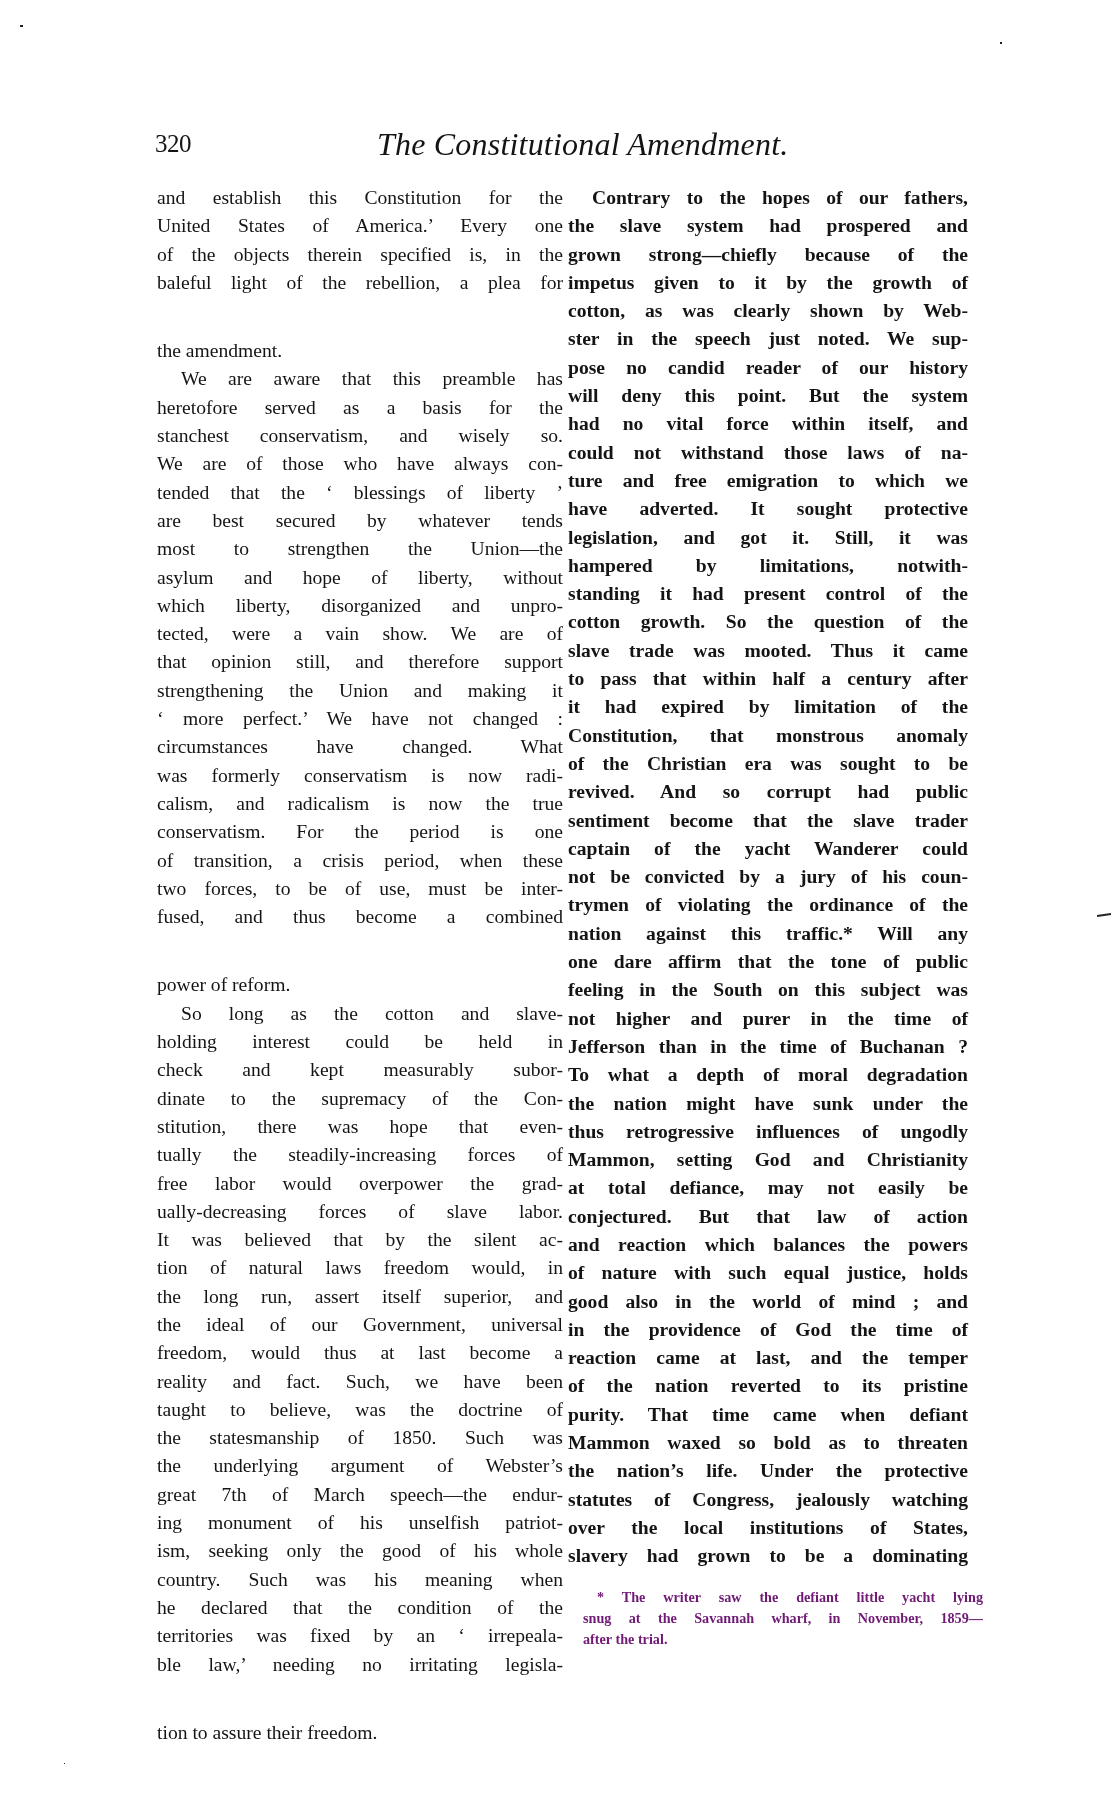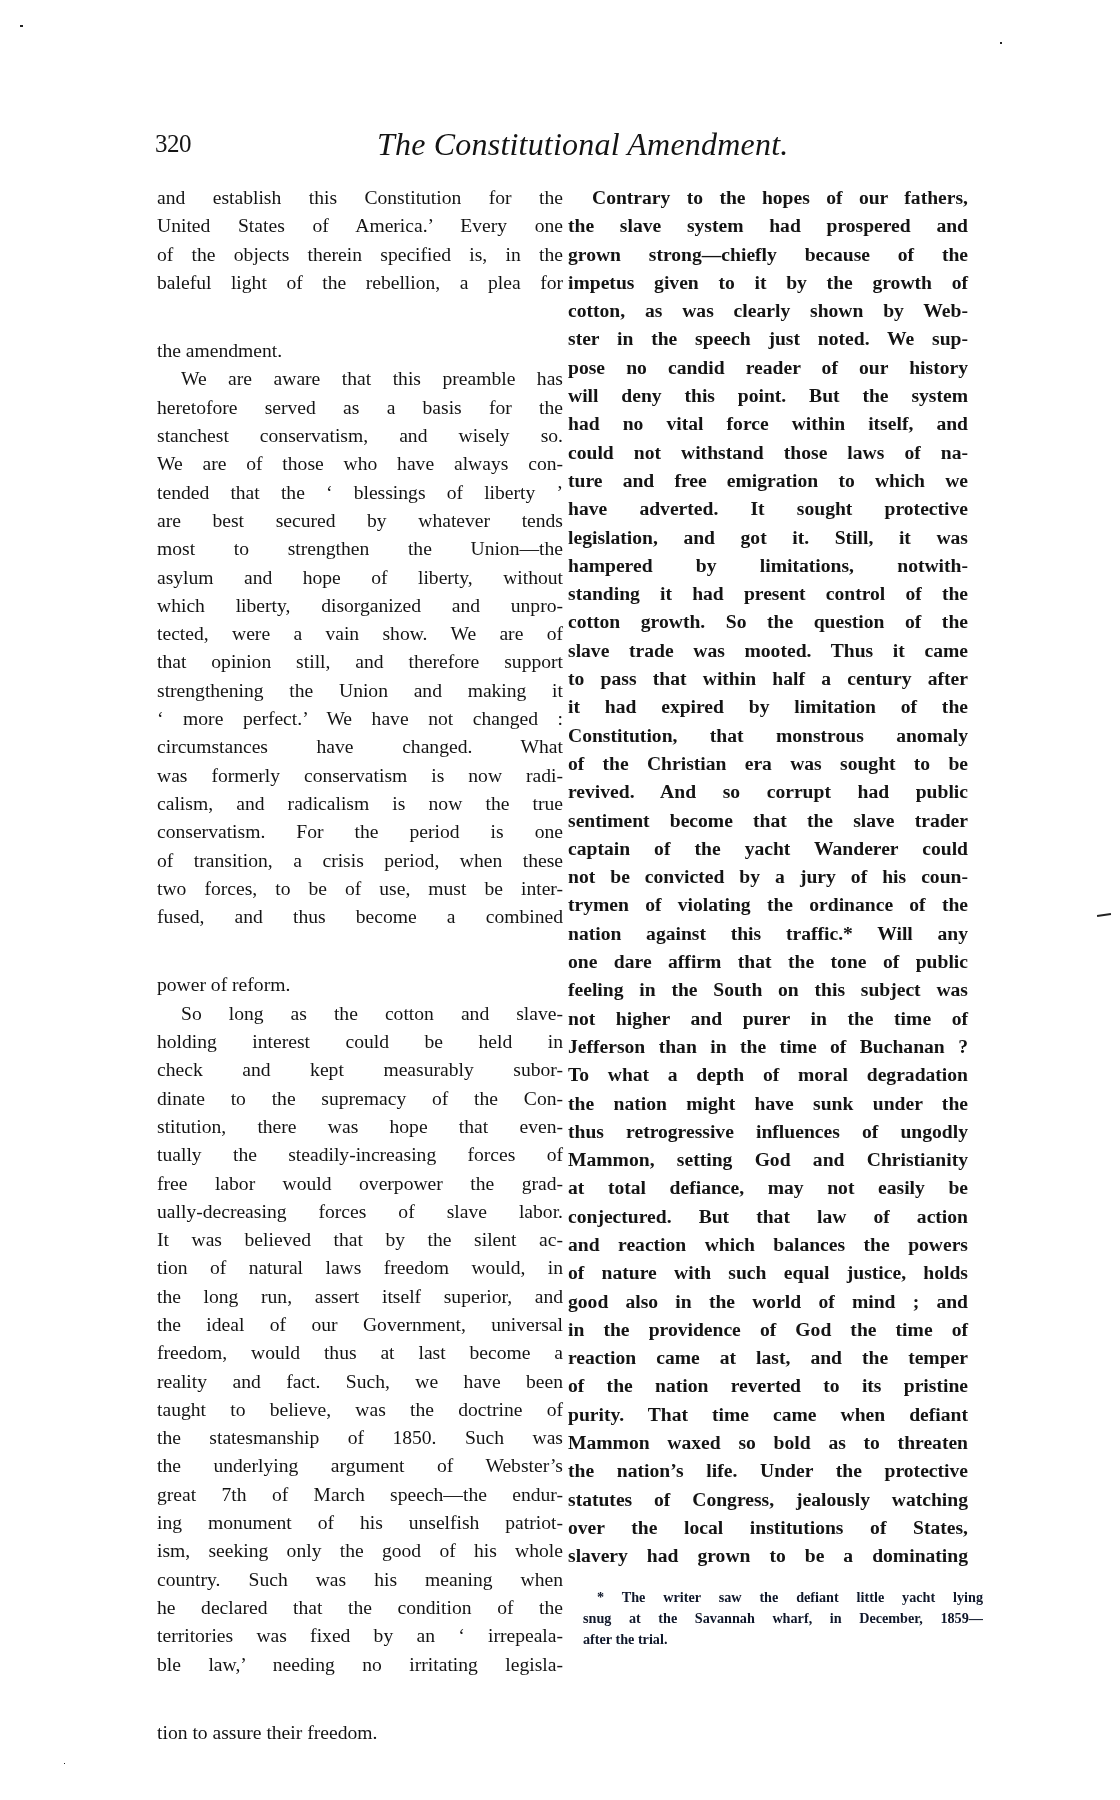--- a/index.html
+++ b/index.html
@@ -12,21 +12,21 @@
   .running-title { position:absolute; left:222px; top:0; font-size:32px; line-height:36px; font-style:italic; letter-spacing:0.2px; }
   .column { position:absolute; top:184px; }
   .col-left { left:157px; width:406px; }
   .col-right { left:568px; width:400px;font-weight:bold; }
   .line { display:block; height:28.3px; line-height:28.3px; font-size:19.6px;
           text-align:justify; text-align-last:justify; white-space:nowrap; overflow:visible; }
   .line span { display:block; text-align:justify; text-align-last:justify; width:100%; white-space:normal; }
   .line.last span { text-align-last:left;margin-top:40px; }
   .line.indent span { padding-left:24px; box-sizing:border-box; }
   .footnote { position:absolute; left:583px; top:1587px; width:400px; }
-  .fn-line { display:block; height:21px; line-height:21px; font-size:14.2px; font-weight:bold; color:#0f172a; }
+  .fn-line { display:block; height:21px; line-height:21px; font-size:14.2px; font-weight:bold; color:#701a75; }
   .fn-line span { display:block; text-align:justify; text-align-last:justify; }
   .fn-line.indent span { padding-left:14px; }
   .fn-line.last span { text-align-last:left; }
 </style>
 </head>
 <body>
 
 <div class="page">
   <div class="speck" style="left:20px;top:25px;width:3px;height:2px;"></div>
   <div class="speck" style="left:1000px;top:42px;width:2px;height:2px;"></div>
@@ -340,19 +340,19 @@
       </div>
       <div class="line">
         <span>slavery had grown to be a dominating</span>
       </div>
     </div>
   <div class="footnote" id="footnote">
       <div class="fn-line indent">
         <span>* The writer saw the defiant little yacht lying</span>
       </div>
       <div class="fn-line">
-        <span>snug at the Savannah wharf, in December, 1859—</span>
+        <span>snug at the Savannah wharf, in November, 1859—</span>
       </div>
       <div class="fn-line last">
         <span>after the trial.</span>
       </div>
     </div>
 </div>
 
 </body></html>

